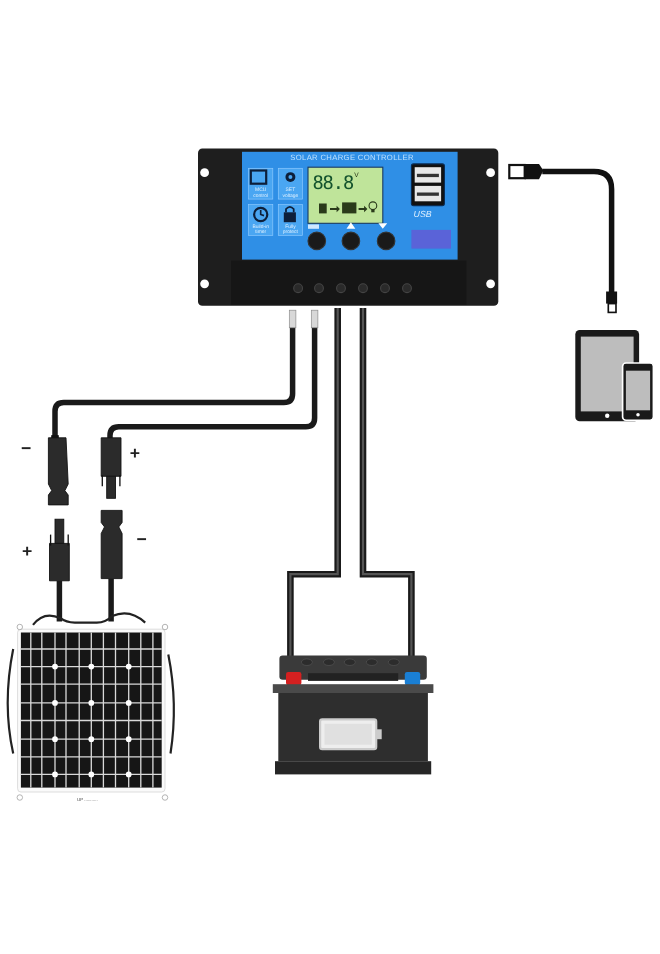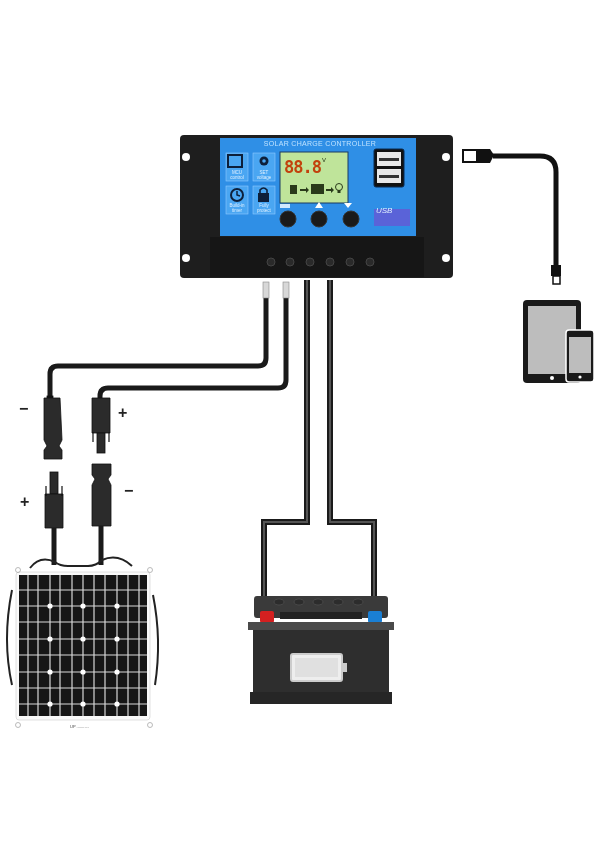--- a/index.html
+++ b/index.html
@@ -1,22 +1,22 @@
 <!DOCTYPE html>
 <html><head>
 <meta charset="utf-8">
 <style>
   html, body { margin:0; padding:0; background:#ffffff; }
   body { width:600px; height:867px; position:relative; overflow:hidden; font-family:"Liberation Sans", sans-serif; }
   svg { position:absolute; left:0; top:0; }
   .ctl-title { position:absolute; left:222px; top:140px; width:196px; text-align:center; font-size:7px; color:#bfe2ff; letter-spacing:0.3px; }
-  .lcd-digits { position:absolute; left:284px; top:157px; font-family:"DejaVu Sans Mono", monospace; font-size:17px; font-weight:bold; color:#c2410c; letter-spacing:-1px; }
+  .lcd-digits { position:absolute; left:284px; top:157px; font-family:"DejaVu Sans Mono", monospace; font-size:17px; font-weight:normal; color:#14532d; letter-spacing:-1px; }
   .lcd-unit { position:absolute; left:322px; top:157px; font-size:6px; color:#1d2b10; }
   .icon-lbl { position:absolute; font-size:4.5px; color:#dff0ff; text-align:center; width:22px; line-height:5px; }
-  .usb-lbl { position:absolute; left:376px; top:206px; font-size:8px; font-style:italic; color:#dff0ff; }
+  .usb-lbl { position:absolute; left:376px; top:190px; font-size:8px; font-style:italic; color:#dff0ff; }
   .sign { position:absolute; font-size:16px; color:#222; font-weight:bold; }
   .brand { position:absolute; left:70px; top:724px; font-size:4px; color:#444; }
 </style>
 </head>
 <body>
 
 <div style="position:absolute;left:0;top:0;width:600px;height:867px;">
 
 <svg width="600" height="867" viewBox="0 0 600 867">
 

